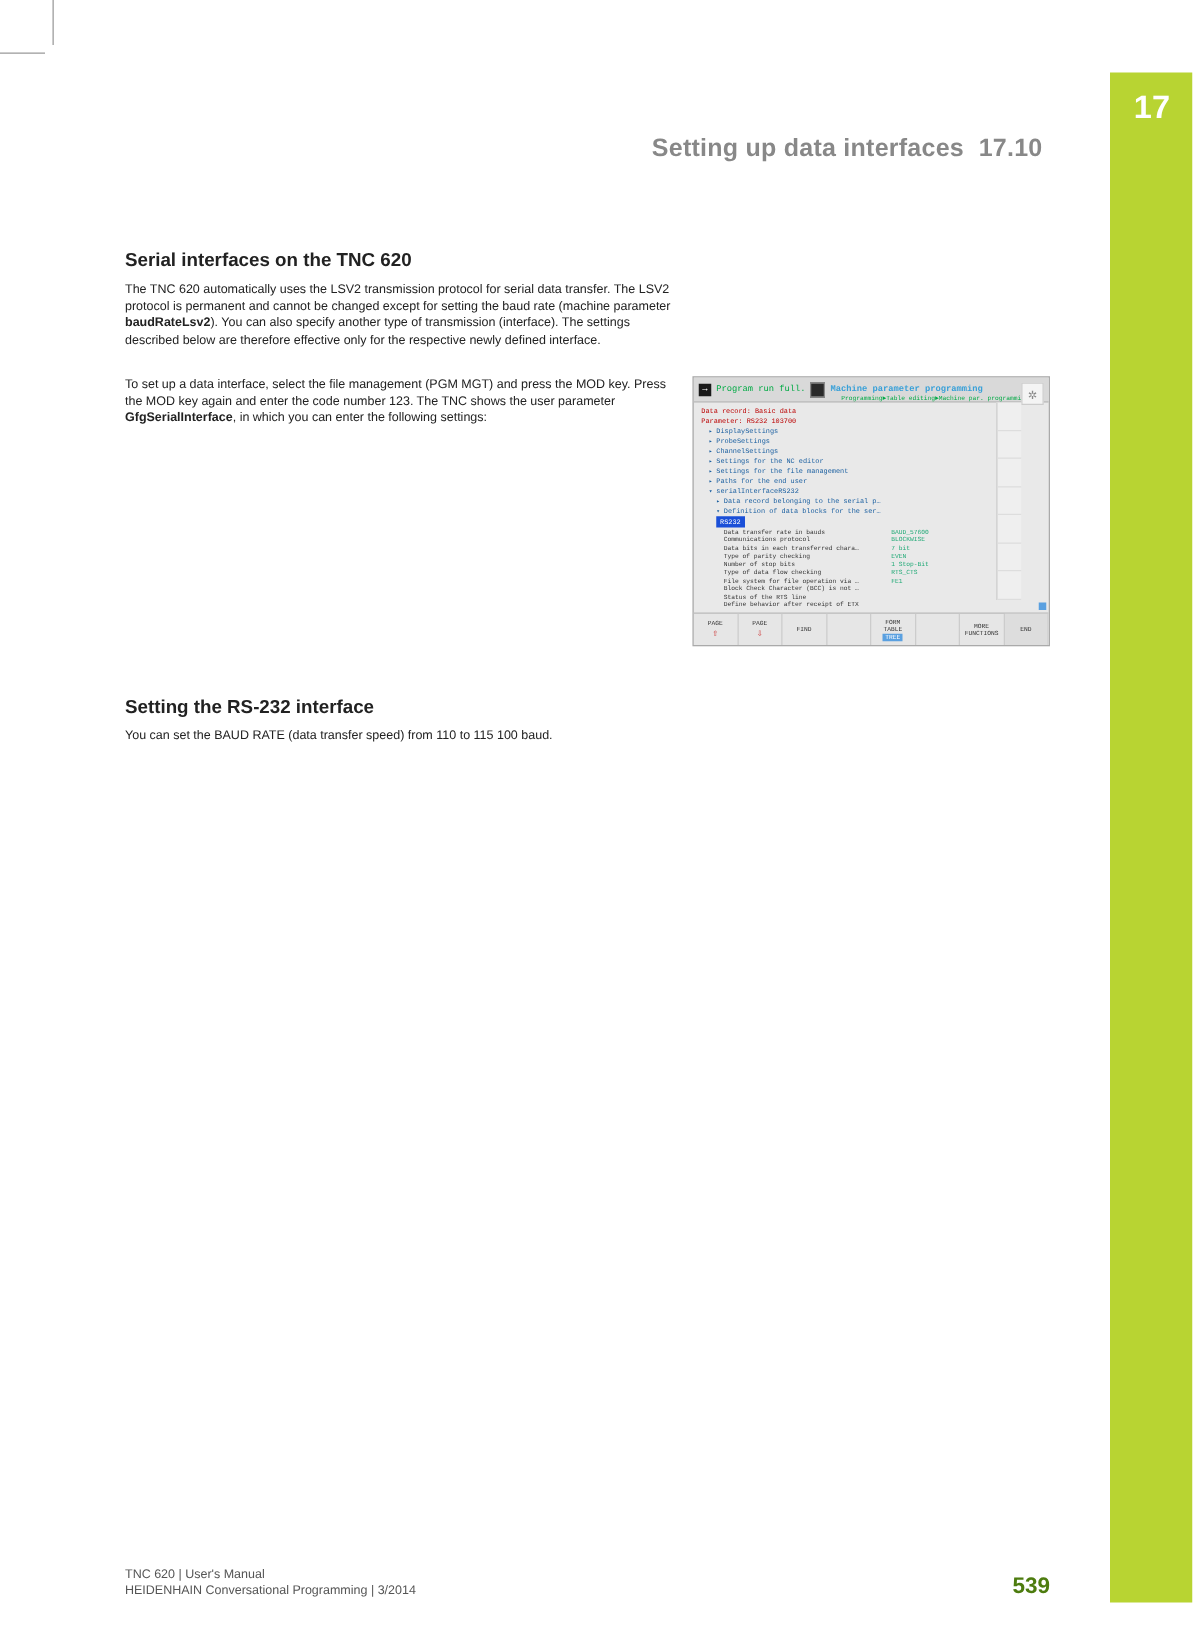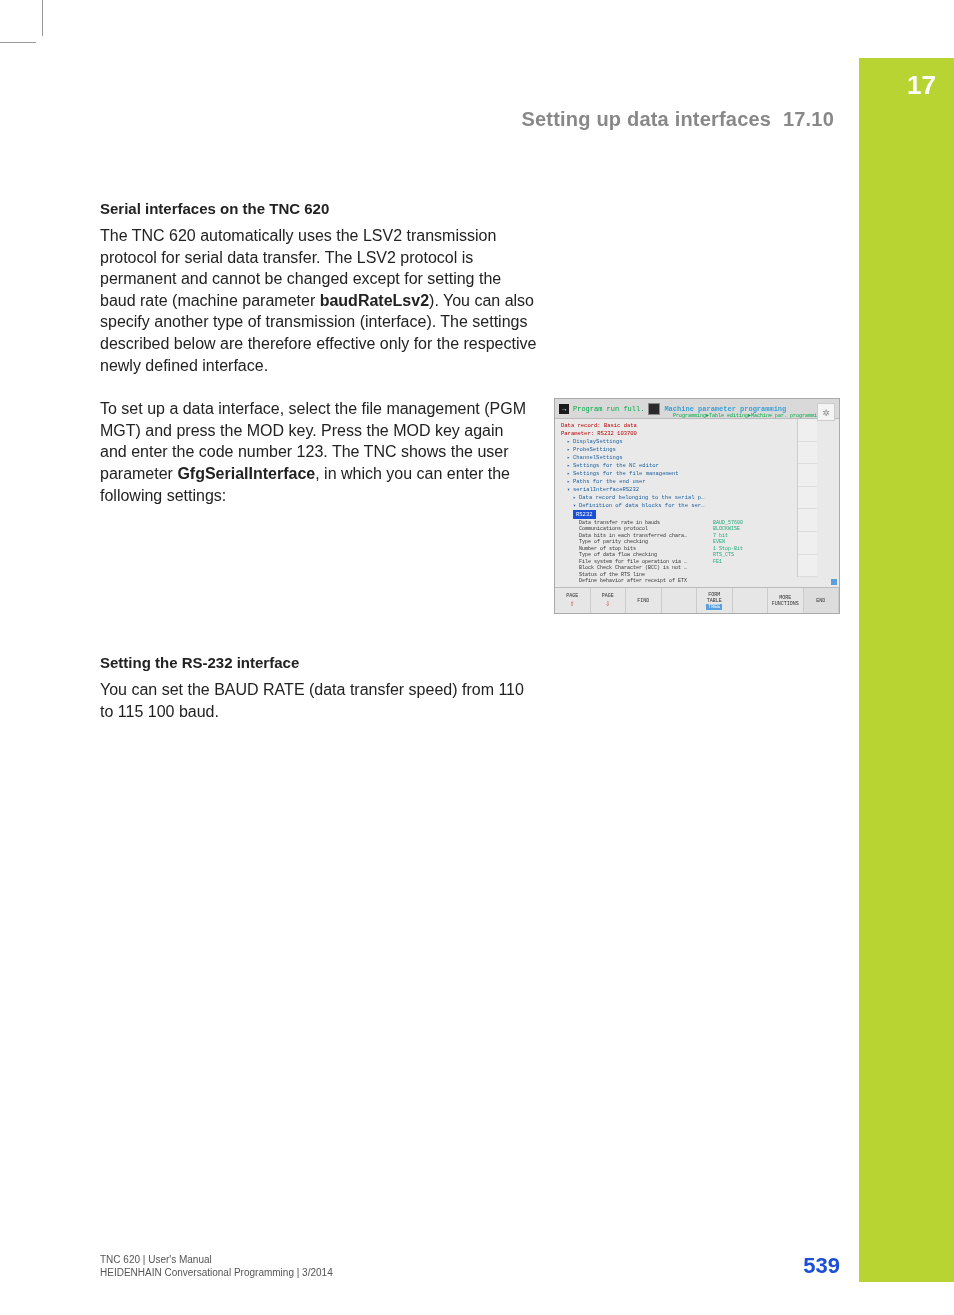--- a/index.html
+++ b/index.html
@@ -8,21 +8,21 @@
     width: 954px;
     height: 1315px;
     position: relative;
     background: #fff;
     color: #222;
   }
   .chapter-tab {
     position: absolute;
     right: 0;
     top: 58px;
-    width: 95px;
+    width: 66px;
     height: 1224px;
     background: #b8d432;
   }
   .chapter-number {
     position: absolute;
     top: 12px;
     right: 18px;
     color: #fff;
     font-weight: bold;
     font-size: 26px;
@@ -53,21 +53,21 @@
   }
   .h1 .secnum { display:inline-block; width: 72px; }
   .h2 {
     font-size: 15px;
     font-weight: bold;
     color: #222;
     margin-bottom: 8px;
     margin-top: 0;
   }
   .para {
-    font-size: 16px;
+    font-size: 10px;
     line-height: 1.35;
     color: #222;
     max-width: 440px;
     margin-bottom: 22px;
   }
   .para b { font-weight: bold; }
   .col-wrap {
     display: flex;
     align-items: flex-start;
     gap: 20px;
@@ -139,21 +139,21 @@
   .footer {
     position:absolute;
     left:100px;
     bottom:36px;
     width: 740px;
     display:flex;
     align-items:flex-end;
     justify-content:space-between;
   }
   .footer .meta { font-size:10px; color:#555; line-height:1.3; }
-  .footer .pagenum { font-size:22px; font-weight:bold; color:#1d4ed8; }
+  .footer .pagenum { font-size:18px; font-weight:bold; color:#4d7c0f; }
 </style>
 </head>
 <body>
 
 <div class="crop-marks">
   <div class="v"></div>
     <div class="h"></div>
 </div>
 
 <div class="chapter-tab">

